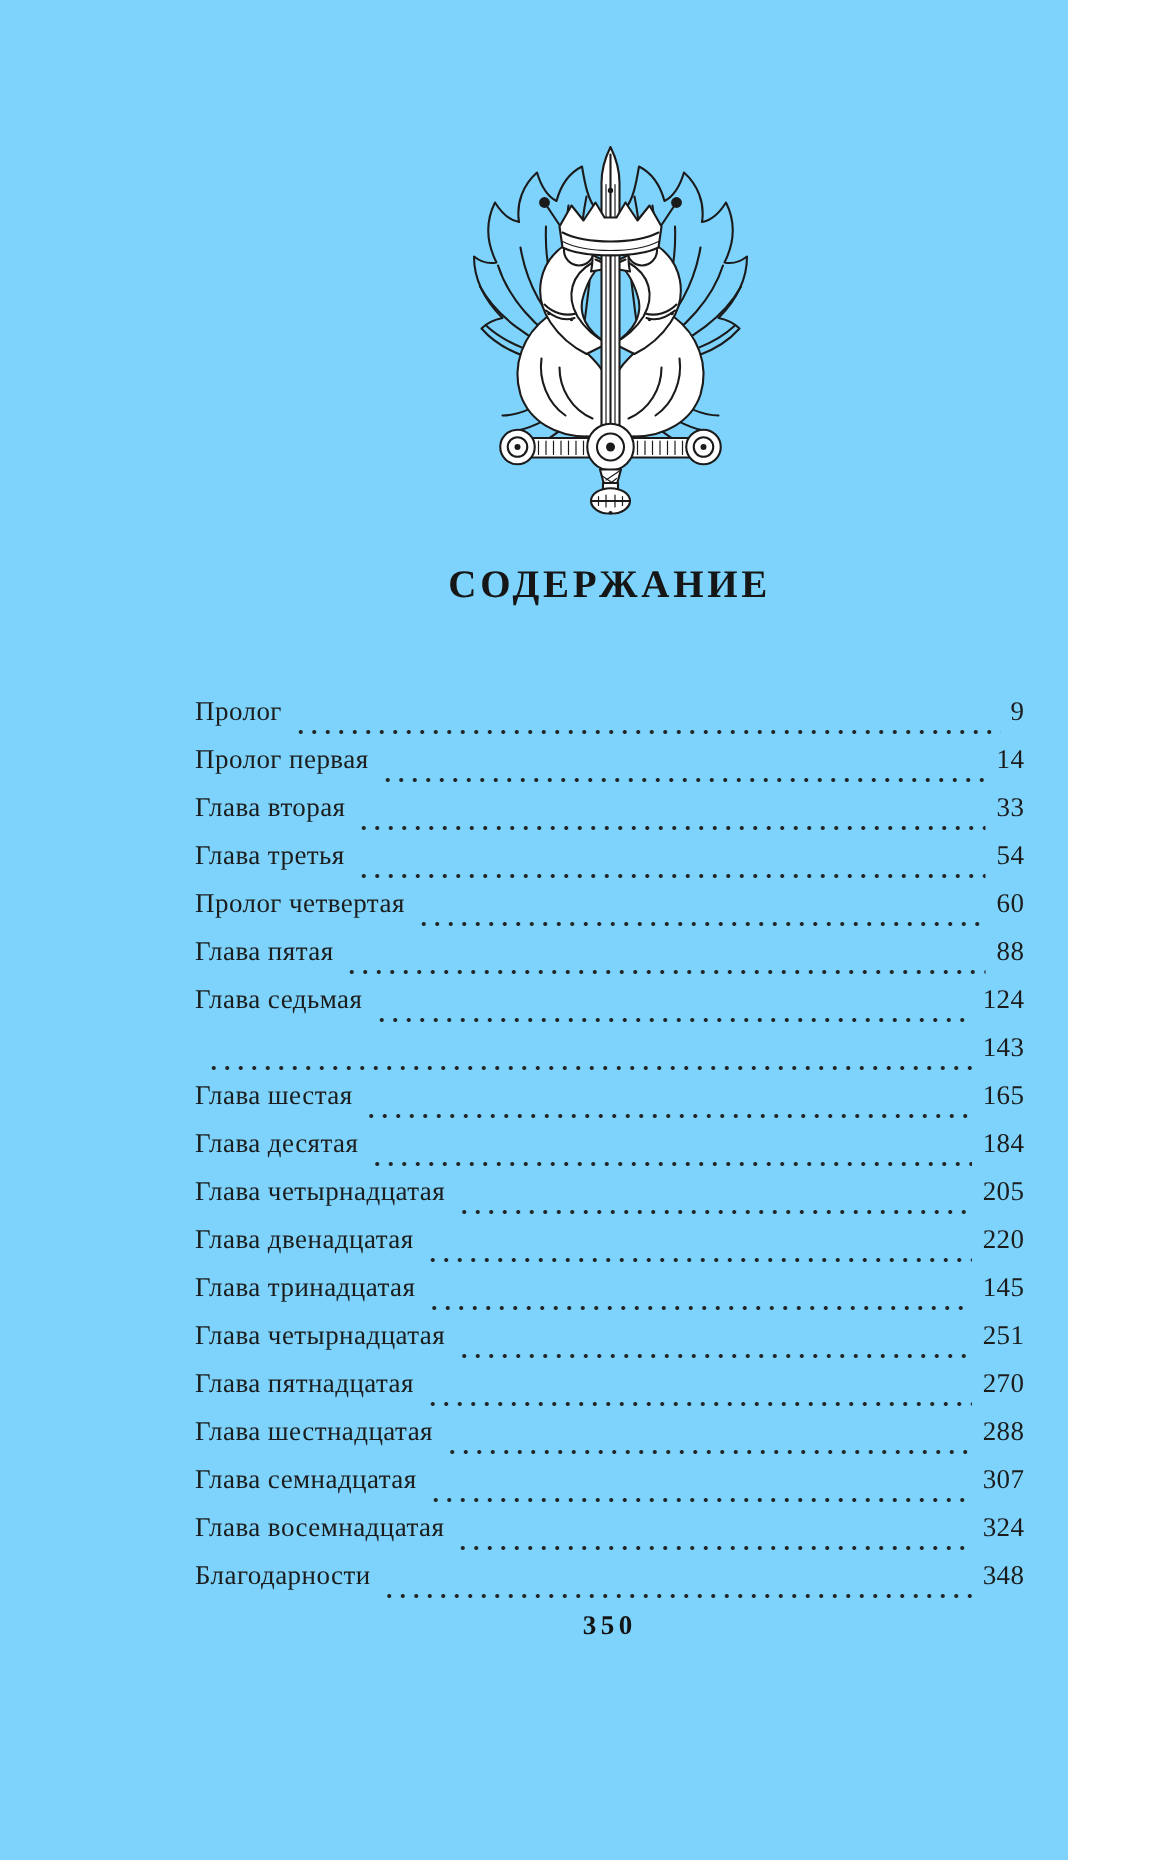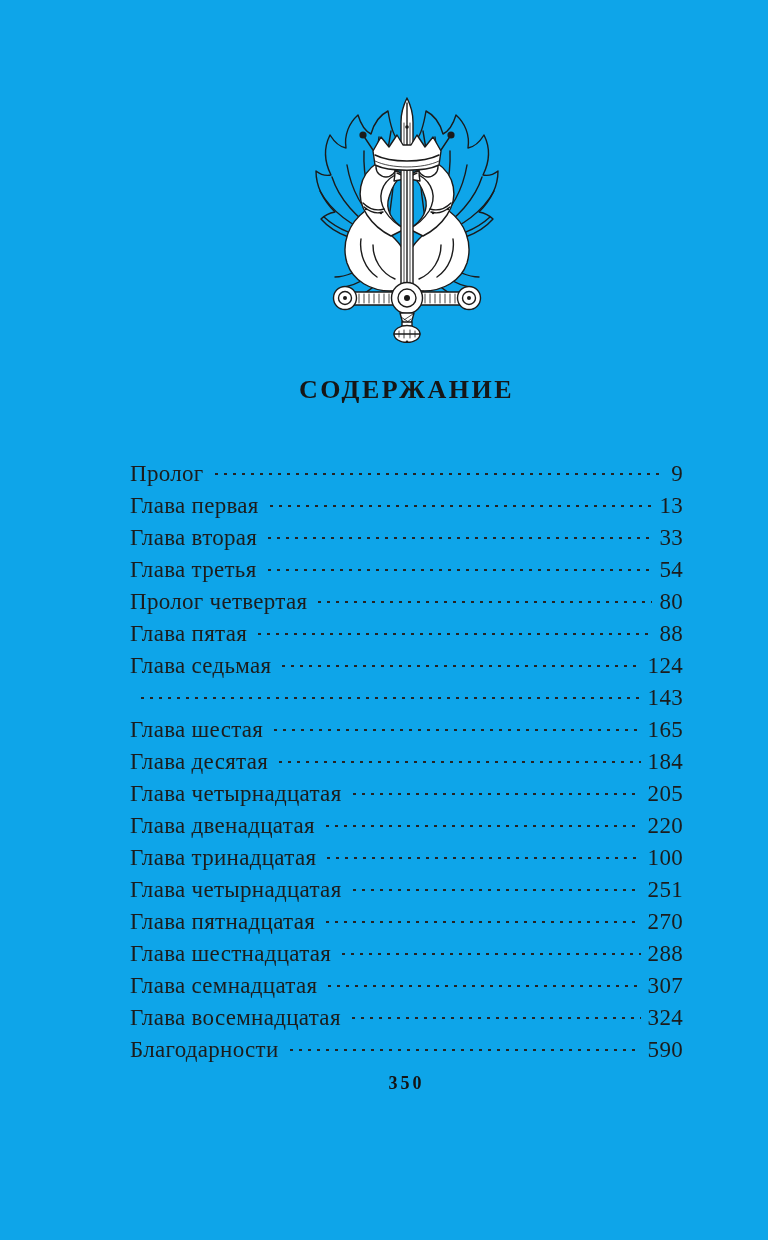--- a/index.html
+++ b/index.html
@@ -9,23 +9,23 @@
   }
   body {
     width: 768px;
     height: 1240px;
     font-family: "Liberation Serif", "DejaVu Serif", serif;
     color: #1a1a1a;
     overflow: hidden;
   }
   .page {
     position: relative;
-    width: 768px;
+    width: 712px;
     height: 1240px;
-    background: #0ea5e9;
+    background: #7dd3fc;
   }
   .content-col {
     position: absolute;
     left: 130px;
     width: 553px;
     top: 0;
   }
   .emblem {
     margin: 93px auto 0 auto;
     width: 200px;
@@ -39,23 +39,23 @@
     font-weight: bold;
     letter-spacing: 2.5px;
     line-height: 34px;
     color: #161616;
   }
   .toc {
     margin-top: 51px;
   }
   .toc-row {
     display: flex;
-    align-items: center;
+    align-items: flex-end;
     line-height: 32px;
-    font-size: 23px;
+    font-size: 18px;
     letter-spacing: 0.3px;
     color: #1c1c1c;
   }
   .toc-label {
     white-space: nowrap;
     flex: 0 0 auto;
   }
   .toc-leader {
     flex: 1 1 auto;
     height: 4px;
@@ -176,41 +176,41 @@
     <h1 class="title">СОДЕРЖАНИЕ</h1>
 
     <div class="toc" id="toc-list">
   <div class="toc-row">
     <span class="toc-label">Пролог</span>
     <span class="toc-leader"></span>
     <span class="toc-page">9</span>
   </div>
 
   <div class="toc-row">
-    <span class="toc-label">Глава первая</span>
-    <span class="toc-leader"></span>
-    <span class="toc-page">13</span>
+    <span class="toc-label">Пролог первая</span>
+    <span class="toc-leader"></span>
+    <span class="toc-page">14</span>
   </div>
 
   <div class="toc-row">
     <span class="toc-label">Глава вторая</span>
     <span class="toc-leader"></span>
     <span class="toc-page">33</span>
   </div>
 
   <div class="toc-row">
     <span class="toc-label">Глава третья</span>
     <span class="toc-leader"></span>
     <span class="toc-page">54</span>
   </div>
 
   <div class="toc-row">
     <span class="toc-label">Пролог четвертая</span>
     <span class="toc-leader"></span>
-    <span class="toc-page">80</span>
+    <span class="toc-page">60</span>
   </div>
 
   <div class="toc-row">
     <span class="toc-label">Глава пятая</span>
     <span class="toc-leader"></span>
     <span class="toc-page">88</span>
   </div>
 
 
   <div class="toc-row">
@@ -244,21 +244,21 @@
 
   <div class="toc-row">
     <span class="toc-label">Глава двенадцатая</span>
     <span class="toc-leader"></span>
     <span class="toc-page">220</span>
   </div>
 
   <div class="toc-row">
     <span class="toc-label">Глава тринадцатая</span>
     <span class="toc-leader"></span>
-    <span class="toc-page">100</span>
+    <span class="toc-page">145</span>
   </div>
 
   <div class="toc-row">
     <span class="toc-label">Глава четырнадцатая</span>
     <span class="toc-leader"></span>
     <span class="toc-page">251</span>
   </div>
 
   <div class="toc-row">
     <span class="toc-label">Глава пятнадцатая</span>
@@ -280,19 +280,19 @@
 
   <div class="toc-row">
     <span class="toc-label">Глава восемнадцатая</span>
     <span class="toc-leader"></span>
     <span class="toc-page">324</span>
   </div>
 
   <div class="toc-row">
     <span class="toc-label">Благодарности</span>
     <span class="toc-leader"></span>
-    <span class="toc-page">590</span>
+    <span class="toc-page">348</span>
   </div>
 </div>
 
     <div class="folio">350</div>
   </div>
 </div>
 
 </body></html>

